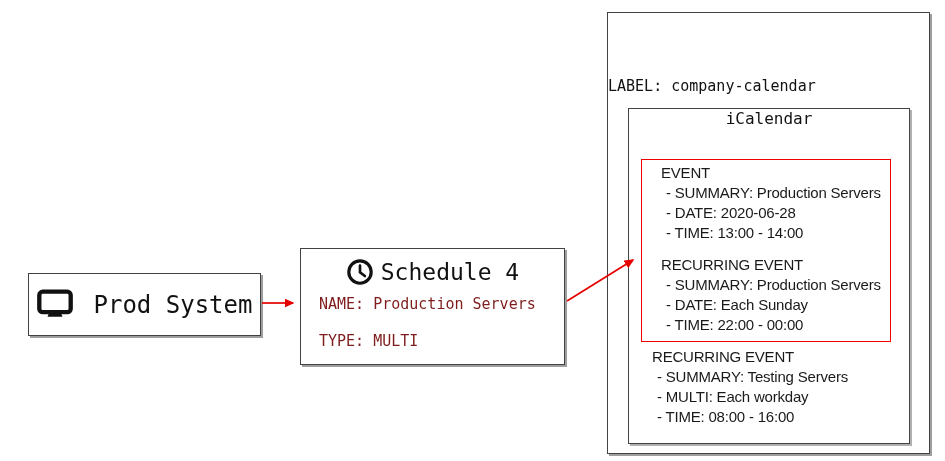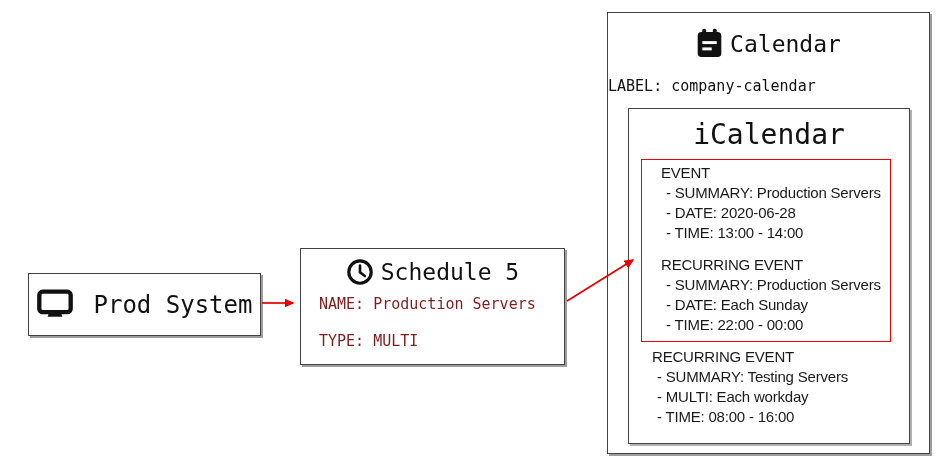--- a/index.html
+++ b/index.html
@@ -30,21 +30,21 @@
   .red-field{position:absolute;left:18px;font-size:15px;color:#7f1d1d;white-space:nowrap;}
   .field-name{top:46px;}
   .field-type{top:83px;}
   
   .calendar-box{left:607px;top:12px;width:323px;height:442px;}
   .calendar-title-row{margin-top:15px;}
   .calendar-label{position:absolute;top:64px;left:0;width:100%;
     text-align:left;font-size:15px;color:#111;white-space:nowrap;}
   
   .ical-box{left:20px;top:95px;width:282px;height:336px;}
-  .ical-title{margin-top:9px;text-align:center;font-size:28px;}
+  .ical-title{text-align:center;font-size:16px;}
   .event-text{font-family:"Liberation Sans", sans-serif;font-size:15px;
     line-height:20px;letter-spacing:-0.2px;color:#1a1a1a;}
   .red-group{position:absolute;left:12px;top:50px;width:250px;height:183px;
     border:1px solid #f00000;box-sizing:border-box;padding:3px 6px 0 19px;}
   .event-block + .event-block{margin-top:12px;}
   .event-line{padding-left:5px;white-space:nowrap;}
   .event-heading{white-space:nowrap;}
   .outside-group{position:absolute;left:23px;top:238px;width:245px;}
   
   .arrows{position:absolute;left:0;top:0;z-index:5;pointer-events:none;}
@@ -66,39 +66,27 @@
   </div>
 
   <div class="box schedule-box">
     <div class="title-row schedule-title-row">
       <span class="icon">
         <svg width="28" height="28" viewBox="0 0 24 24">
           <circle cx="12" cy="12" r="9.6" fill="none" stroke="#111" stroke-width="2.7"></circle>
           <path d="M12 6.6 V12.3 L16.2 15.4" fill="none" stroke="#111" stroke-width="2.3" stroke-linecap="round"></path>
         </svg>
       </span>
-      <span class="box-title">Schedule 5</span>
+      <span class="box-title">Schedule 4</span>
     </div>
     <div class="red-field field-name">NAME: Production Servers</div>
     <div class="red-field field-type">TYPE: MULTI</div>
   </div>
 
   <div class="box calendar-box">
-    <div class="title-row calendar-title-row">
-      <span class="icon">
-        <svg width="27" height="31" viewBox="0 0 24 27">
-          <rect x="1.5" y="3.2" width="21" height="22.3" rx="3.4" fill="#111"></rect>
-          <rect x="5.6" y="0.4" width="3.4" height="5.6" rx="1.4" fill="#111"></rect>
-          <rect x="15" y="0.4" width="3.4" height="5.6" rx="1.4" fill="#111"></rect>
-          <rect x="5.6" y="11.4" width="12.8" height="2.6" fill="#fff"></rect>
-          <rect x="5.6" y="17" width="8.4" height="2.6" fill="#fff"></rect>
-        </svg>
-      </span>
-      <span class="box-title">Calendar</span>
-    </div>
     <div class="calendar-label">LABEL: company-calendar</div>
 
     <div class="box ical-box" style="box-shadow:2px 2px 0 #b0b0b0;">
       <div class="ical-title">iCalendar</div>
 
       <div class="red-group event-text">
         <div class="event-block">
           <div class="event-heading">EVENT</div>
           <div class="event-line">- SUMMARY: Production Servers</div>
           <div class="event-line">- DATE: 2020-06-28</div>

